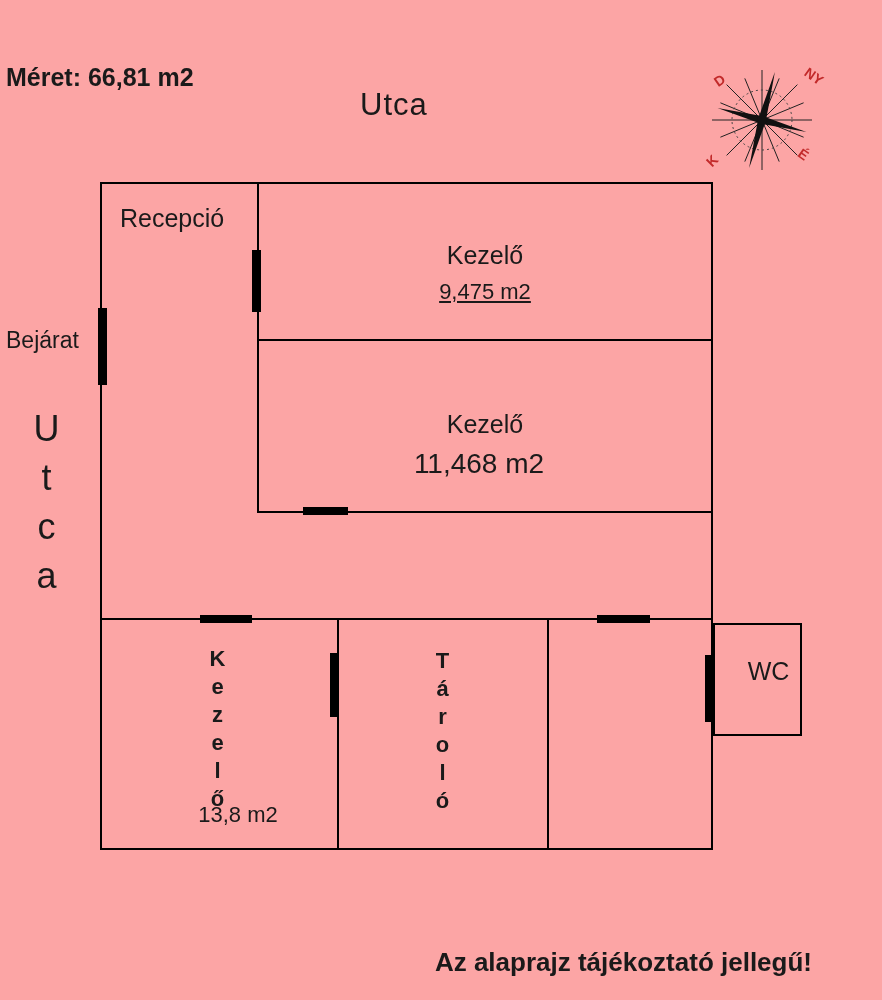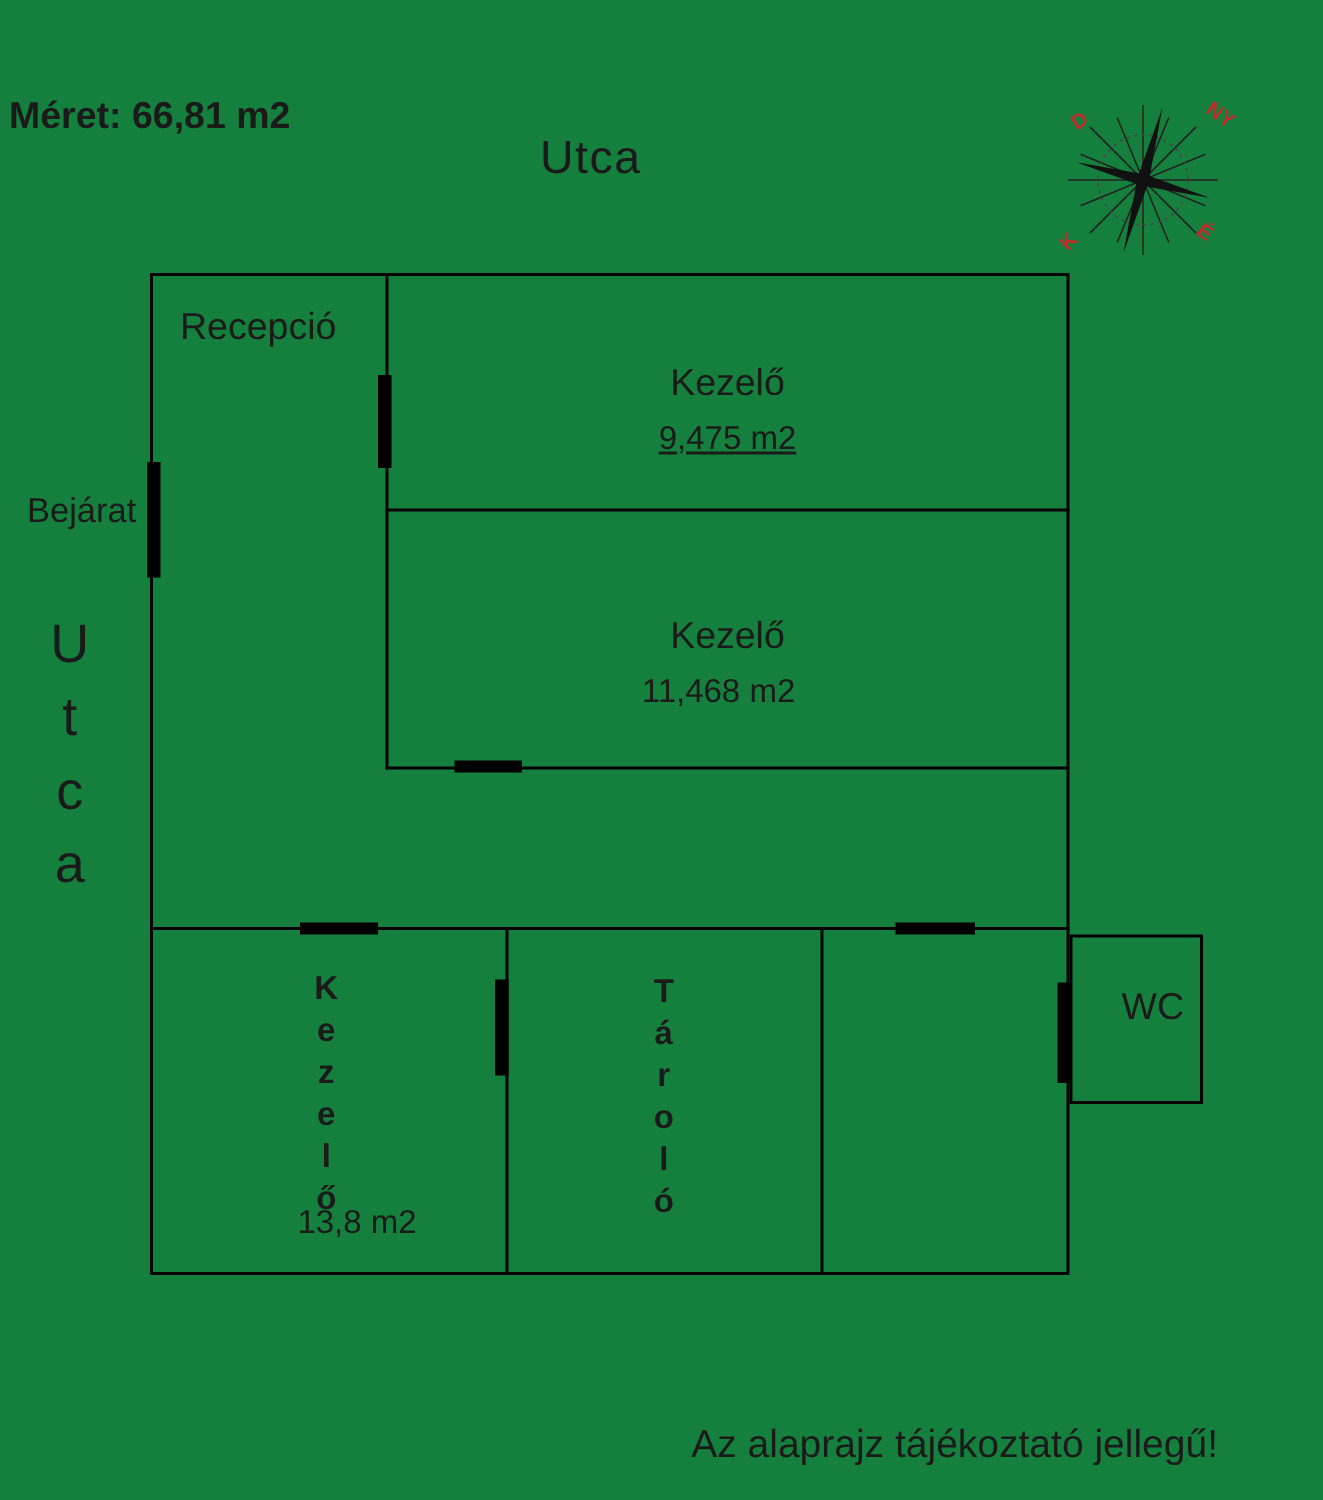--- a/index.html
+++ b/index.html
@@ -1,18 +1,18 @@
 <!DOCTYPE html>
 <html><head>
 <meta charset="utf-8">
 <style>
   * { margin:0; padding:0; box-sizing:border-box; }
   html,body { background:#ffffff; }
   body { font-family:"Liberation Sans", sans-serif; color:#1a1a1a; }
-  .canvas { position:relative; width:882px; height:1000px; background:#15803d; overflow:hidden; }
+  .canvas { position:relative; width:882px; height:1000px; background:#fca5a5; overflow:hidden; }
   .abs { position:absolute; }
   .label { position:absolute; white-space:nowrap; line-height:1.1; }
   .center { text-align:center; }
   .wall-rect { position:absolute; border:2px solid #000; }
   .wall-h { position:absolute; height:2px; background:#000; }
   .wall-v { position:absolute; width:2px; background:#000; }
   .door { position:absolute; background:#000; }
   .vtext {
     writing-mode:vertical-lr;
     text-orientation:upright;
@@ -75,29 +75,29 @@
   <div class="door" style="left:330px; top:653px; width:9px; height:64px;"></div>
   <div class="door" style="left:597px; top:615px; width:53px; height:8px;"></div>
   <div class="door" style="left:705px; top:655px; width:9px; height:67px;"></div>
 
   <div class="label" style="left:120px; top:205px; font-size:25px;">Recepció</div>
 
   <div class="label center" style="left:257px; top:242px; width:456px; font-size:25px;">Kezelő</div>
   <div class="label center" style="left:257px; top:280px; width:456px; font-size:22px;text-decoration:underline;">9,475 m2</div>
 
   <div class="label center" style="left:257px; top:411px; width:456px; font-size:25px;">Kezelő</div>
-  <div class="label center" style="left:257px; top:449px; width:444px; font-size:22px;">11,468 m2</div>
+  <div class="label center" style="left:257px; top:449px; width:444px; font-size:28px;">11,468 m2</div>
 
-  <div class="label" style="left:18px; top:328px; font-size:23px;">Bejárat</div>
+  <div class="label" style="left:6px; top:328px; font-size:23px;">Bejárat</div>
 
   <div class="vtext abs" style="left:28px; top:408px; font-size:36px; letter-spacing:8px;">Utca</div>
 
   <div class="vtext abs" style="left:206px; top:646px; font-size:22px; font-weight:bold; letter-spacing:3px;">Kezelő</div>
   <div class="label center" style="left:100px; top:803px; width:276px; font-size:22px;">13,8 m2</div>
 
   <div class="vtext abs" style="left:431px; top:648px; font-size:22px; font-weight:bold; letter-spacing:3px;">Tároló</div>
 
 
   <div class="label center" style="left:724px; top:658px; width:89px; font-size:25px;">WC</div>
 
-  <div class="label" style="right:70px; top:948px; font-size:26px; font-weight:normal;">Az alaprajz tájékoztató jellegű!</div>
+  <div class="label" style="right:70px; top:948px; font-size:26px; font-weight:bold;">Az alaprajz tájékoztató jellegű!</div>
 
 </div>
 
 </body></html>

